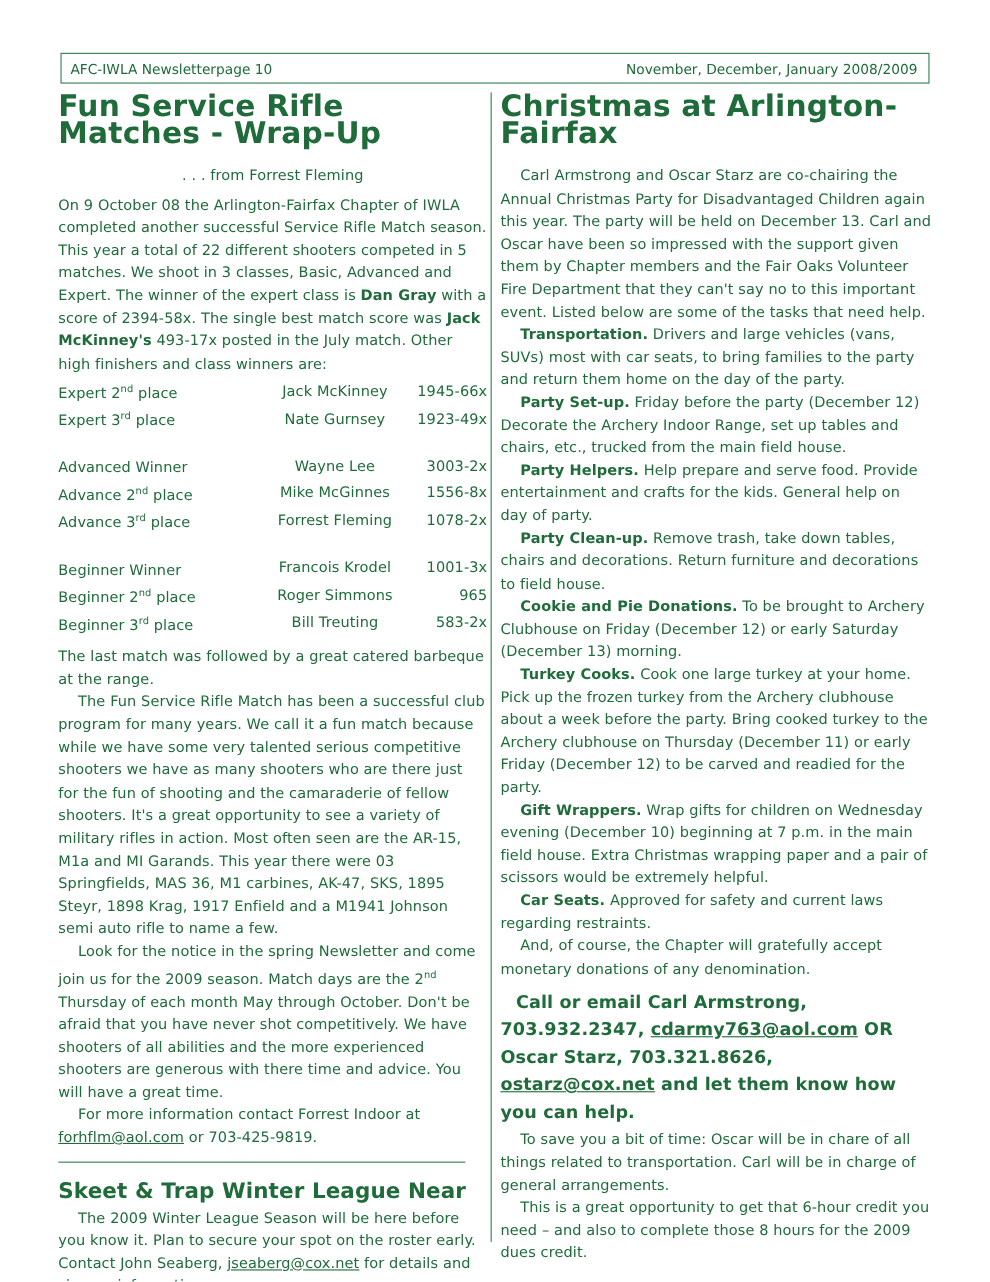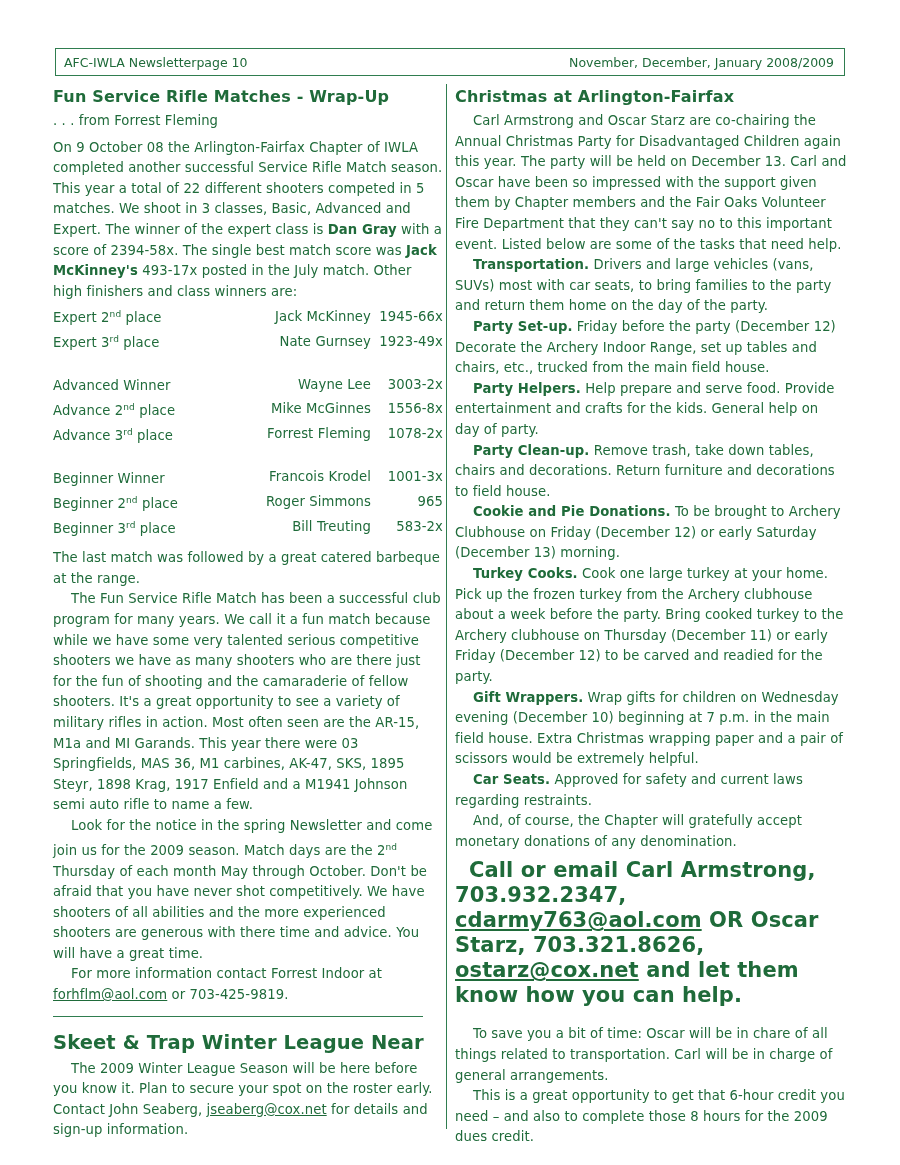--- a/index.html
+++ b/index.html
@@ -66,76 +66,76 @@
   }
   .divider {
     position: absolute;
     left: 446px;
     top: 84px;
     width: 1px;
     height: 1045px;
     background: #2f7d4f;
   }
   h1.headline {
-    font-size: 16px;
+    font-size: 27px;
     font-weight: bold;
-    margin: 0 0 2px 0;
+    margin: 0 0 17px 0;
     line-height: 25px;
     letter-spacing: 0.2px;
   }
   h2.subhead {
     font-size: 19.5px;
     font-weight: bold;
     margin: 14px 0 4px 0;
     line-height: 24px;
   }
   p {
     margin: 0;
     text-indent: 0;
   }
   p.ind {
     text-indent: 18px;
   }
   p.byline {
-    text-align: left;
+    text-align: center;
     margin: 0 0 6px 0;
   }
   .b { font-weight: bold; }
   sup { font-size: 9px; vertical-align: super; }
   
   table.results {
     border-collapse: collapse;
     margin: 2px 0 0 0;
     width: 100%;
     font-size: 13.2px;
     line-height: 20.6px;
   }
   table.results td {
     padding: 0;
     white-space: nowrap;
   }
   td.place { padding-left: 20px; width: 185px; }
-  td.name  { text-align: right; padding-right: 14px; }
+  td.name  { text-align: center; padding-right: 14px; }
   td.score { text-align: right; width: 72px; }
   tr.spacer td { height: 18px; }
   a.link {
     color: #1f6b3a;
     text-decoration: underline;
   }
   .rule {
     border: none;
     border-top: 1px solid #2f7d4f;
     margin: 10px 0 6px 0;
     width: 370px;
   }
   .callout {
-    font-size: 21px;
+    font-size: 16px;
     line-height: 25px;
     font-weight: bold;
-    margin: 6px 0 16px 0;
+    margin: 6px 0 4px 0;
   }
   .callout .ind-first { display: inline-block; width: 14px; }
   .gap-sm { height: 8px; }
 </style>
 </head>
 <body>
 
 <div class="page">
 
   <div class="header">

